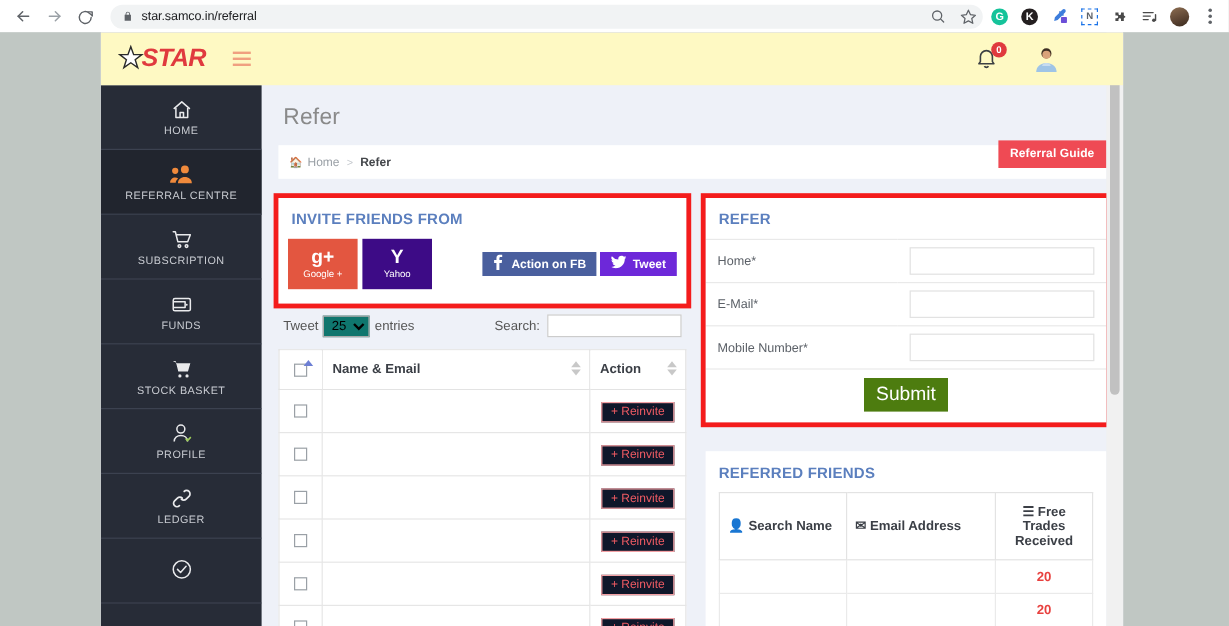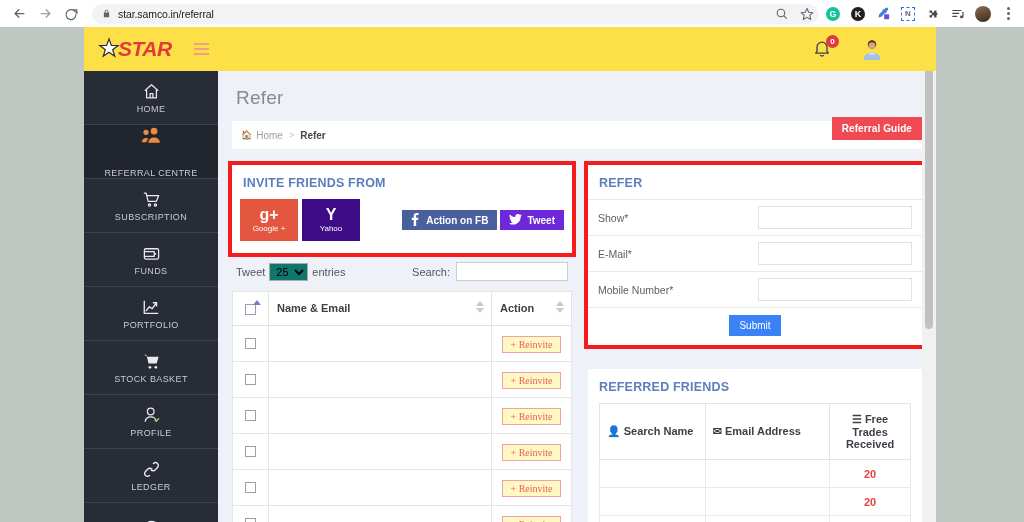--- a/index.html
+++ b/index.html
@@ -63,21 +63,21 @@
   .viewport {
     position: absolute; left: 84px; top: 0;
     width: 852px; height: 495px;
     background: #eef1f8;
     overflow: hidden;
   }
 
   
   .app-header {
     position: absolute; left: 0; top: 0; width: 852px; height: 44px;
-    background: #fde047;
+    background: #fef9c3;
     display: flex; align-items: center;
     z-index: 5;
     justify-content: space-between;
   }
   .logo-wrap { display: flex; align-items: center; margin-left: 14px; }
   .logo-star { position: relative; width: 22px; height: 24px; margin-right: -2px; }
   .logo-text {
     font-family: "Liberation Sans", sans-serif;
     font-weight: bold; font-style: italic; font-size: 21px;
     color: #e03a3e; letter-spacing: -0.5px;
@@ -101,21 +101,21 @@
   
   .sidebar {
     position: absolute; left: 0; top: 44px; width: 134px; bottom: 0;
     background: #272c37; overflow: hidden;
   }
   .side-item {
     height: 54px; border-bottom: 1px solid #3c4250;
     display: flex; flex-direction: column; align-items: center; justify-content: center;
     gap: 3px; cursor: pointer;
   }
-  .side-item.active { background: #21252e; justify-content: space-between; }
+  .side-item.active { background: #21252e; }
   .side-ico { height: 20px; display: flex; align-items: center; justify-content: center; color: #e9eaec; }
   .side-ico.accent { color: #f08a3c; }
   .side-label {
     font-size: 9px; color: #c9ccd2; letter-spacing: 0.4px;
     text-align: center; font-family: "Liberation Sans", sans-serif;
   }
 
   
   .content {
     position: absolute; left: 134px; top: 44px; right: 0; bottom: 0;
@@ -217,39 +217,39 @@
     border-right: 4px solid transparent; border-bottom: 5px solid #6d7fd4;
   }
   .sort-both {
     position: absolute; right: 7px; top: 50%; margin-top: -7px;
     display: flex; flex-direction: column; gap: 2px; align-items: center;
   }
   .sort-both i { display: block; width: 0; height: 0; border-left: 4px solid transparent; border-right: 4px solid transparent; }
   .sort-both .up { border-bottom: 5px solid #c8c8c8; }
   .sort-both .dn { border-top: 5px solid #c8c8c8; }
   .reinvite {
-    border: 1px solid #f3a0a4; color: #ef5b63; background: #fef9c3;
+    border: 1px solid #f3a0a4; color: #ef5b63; background: #0f172a;
     font-size: 10px; padding: 2px 7px; cursor: pointer;
-    font-family: Liberation Serif, serif; white-space: nowrap;
+    font-family: Liberation Sans, sans-serif; white-space: nowrap;
   }
 
   
   table.form-tbl { width: 100%; border-collapse: collapse; }
   table.form-tbl td {
     border-top: 1px solid #e9e9e9; padding: 6px 10px; vertical-align: middle;
   }
   .f-label { font-size: 10.5px; color: #5c6168; width: 48%; }
   .f-input {
     width: 100%; height: 23px; border: 1px solid #e2e2e2; background: #fff;
     font-size: 11px; padding: 0 5px; font-family: "Liberation Sans", sans-serif;
   }
   .submit-row { text-align: center; padding: 7px 0 9px 0; border-top: 1px solid #e9e9e9; }
   .submit-btn {
-    background: #3b82f6; color: #fff; border: none;
-    font-size: 10px; padding: 5px 10px; cursor: pointer;
+    background: #4d7c0f; color: #fff; border: none;
+    font-size: 16px; padding: 5px 10px; cursor: pointer;
     font-family: "Liberation Sans", sans-serif;
   }
 
   
   table.rf { width: 100%; border-collapse: collapse; table-layout: fixed; }
   table.rf th {
     border: 1px solid #e3e3e3; font-size: 11px; color: #3b3f46; font-weight: bold;
     padding: 9px 7px; text-align: left; vertical-align: middle; background: #fff;
   }
   table.rf th.center { text-align: center; }
@@ -429,30 +429,20 @@
         <span class="side-ico">
           <svg width="19" height="19" viewBox="0 0 24 24" fill="none" stroke="currentColor" stroke-width="1.6" stroke-linejoin="round">
               <rect x="3" y="6" width="18" height="13" rx="1.8"></rect>
               <path d="M3 9.5h12.5v6H3"></path>
               <circle cx="17.2" cy="12.5" r="1" fill="currentColor" stroke="none"></circle>
             </svg>
         </span>
         <span class="side-label">FUNDS</span>
       </div>
 
-      <div class="side-item">
-        <span class="side-ico">
-          <svg width="20" height="19" viewBox="0 0 24 24" fill="none" stroke="currentColor" stroke-width="1.7" stroke-linecap="round" stroke-linejoin="round">
-              <path d="M3.5 4v15.5h17"></path>
-              <polyline points="6,16 10,11 13.5,13.5 19,6"></polyline>
-              <polyline points="15,6 19,6 19,10"></polyline>
-            </svg>
-        </span>
-        <span class="side-label">PORTFOLIO</span>
-      </div>
 
       <div class="side-item">
         <span class="side-ico">
           <svg width="19" height="19" viewBox="0 0 24 24" fill="currentColor">
               <path d="M2.5 3.5h3l2.8 11h10.2l2.5-8.6H7.2"></path>
               <circle cx="10" cy="19.3" r="1.7"></circle>
               <circle cx="17.5" cy="19.3" r="1.7"></circle>
             </svg>
         </span>
         <span class="side-label">STOCK BASKET</span>
@@ -609,21 +599,21 @@
           </table>
         </div>
 
         <div class="col-right">
 
           <div class="card hl">
             <div class="card-title">REFER</div>
             <table class="form-tbl">
               <tbody>
                   <tr>
-                <td class="f-label">Show*</td>
+                <td class="f-label">Home*</td>
                 <td><input class="f-input" type="text" value="" style=""></td>
               </tr>
               <tr>
                 <td class="f-label">E-Mail*</td>
                 <td><input class="f-input" type="text" value="" style=""></td>
               </tr>
               <tr>
                 <td class="f-label">Mobile Number*</td>
                 <td><input class="f-input" type="text" value="" style=""></td>
               </tr>

